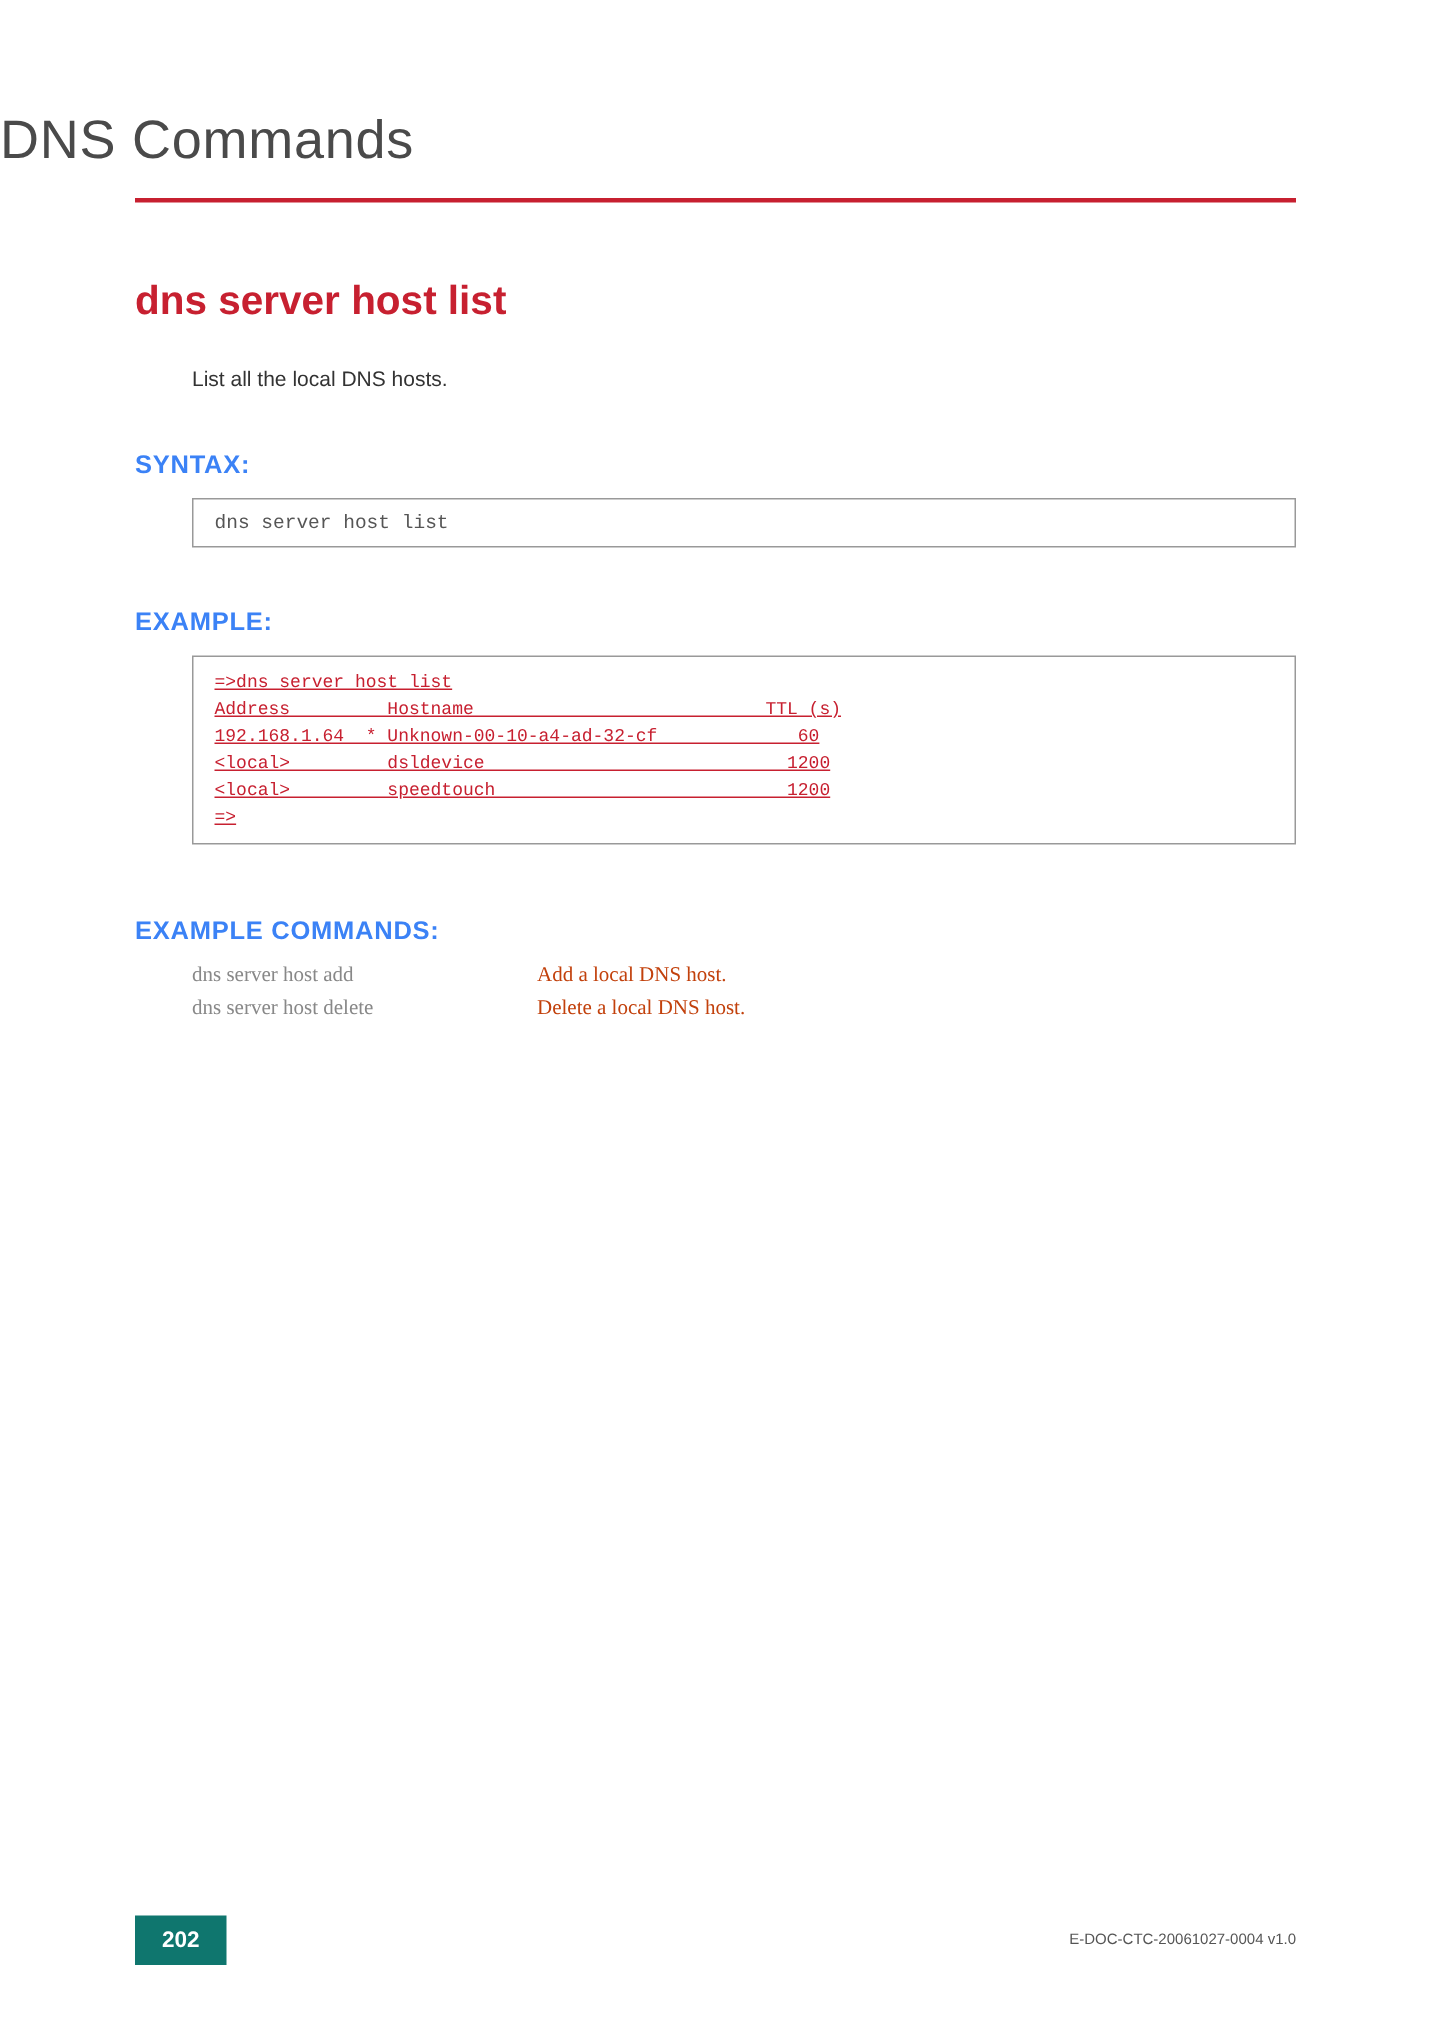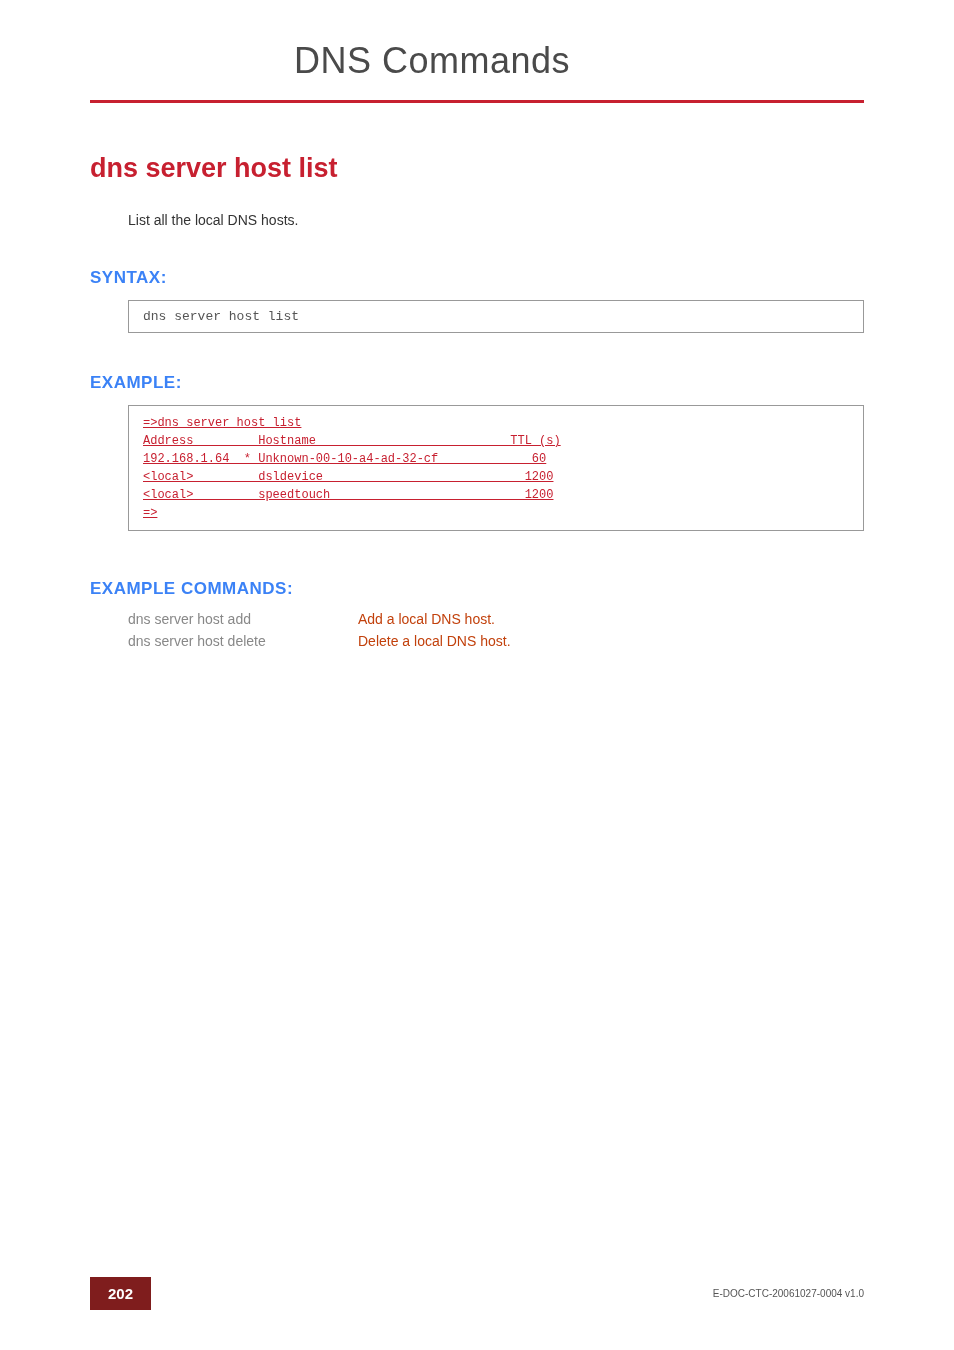--- a/index.html
+++ b/index.html
@@ -8,22 +8,23 @@
       box-sizing: border-box;
     }
     body {
       width: 954px;
       height: 1350px;
       background: #ffffff;
       font-family: Arial, Helvetica, sans-serif;
       position: relative;
     }
     .page-header {
-      text-align: center;
+      text-align: left;
       padding: 40px 90px 0 0;
+      margin-top: 32px;
     }
     .section-title {
       font-size: 36px;
       font-weight: 300;
       color: #4a4a4a;
       letter-spacing: 0.5px;
     }
     .header-rule {
       height: 3px;
       background: #c72030;
@@ -67,20 +68,21 @@
       font-size: 12px;
       color: #c72030;
       margin-left: 38px;
       margin-bottom: 48px;
       white-space: pre;
       line-height: 1.5;
       text-decoration: underline;
     }
     .related-table {
       margin-left: 38px;
+      font-family: Liberation Serif, serif;
     }
     .related-row {
       display: flex;
       margin-bottom: 6px;
     }
     .related-cmd {
       width: 230px;
       font-size: 14px;
       color: #888888;
     }
@@ -91,21 +93,21 @@
     .footer {
       position: absolute;
       bottom: 40px;
       left: 0;
       right: 0;
       display: flex;
       align-items: center;
       padding: 0 90px;
     }
     .page-badge {
-      background: #7f1d1d;
+      background: #0f766e;
       color: #fff;
       font-weight: bold;
       font-size: 15px;
       padding: 8px 18px;
     }
     .doc-id {
       margin-left: auto;
       font-size: 10px;
       color: #555;
     }

